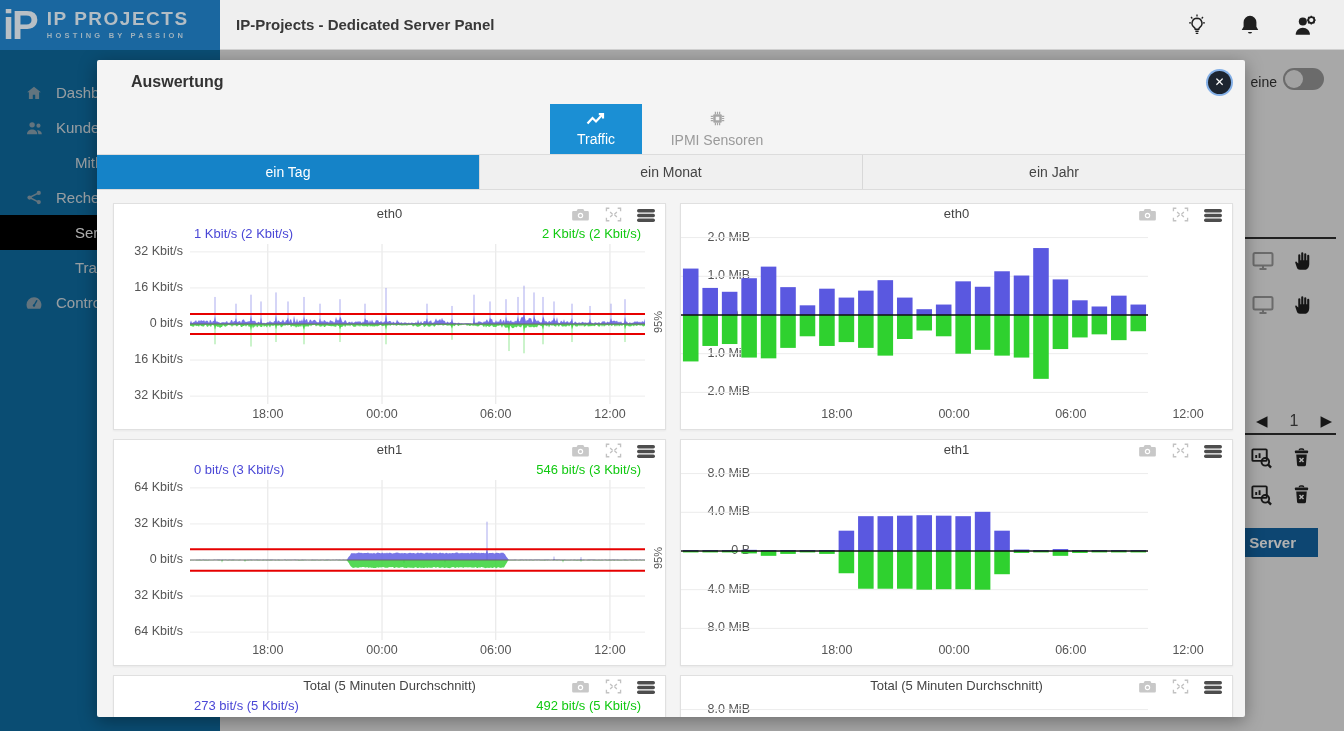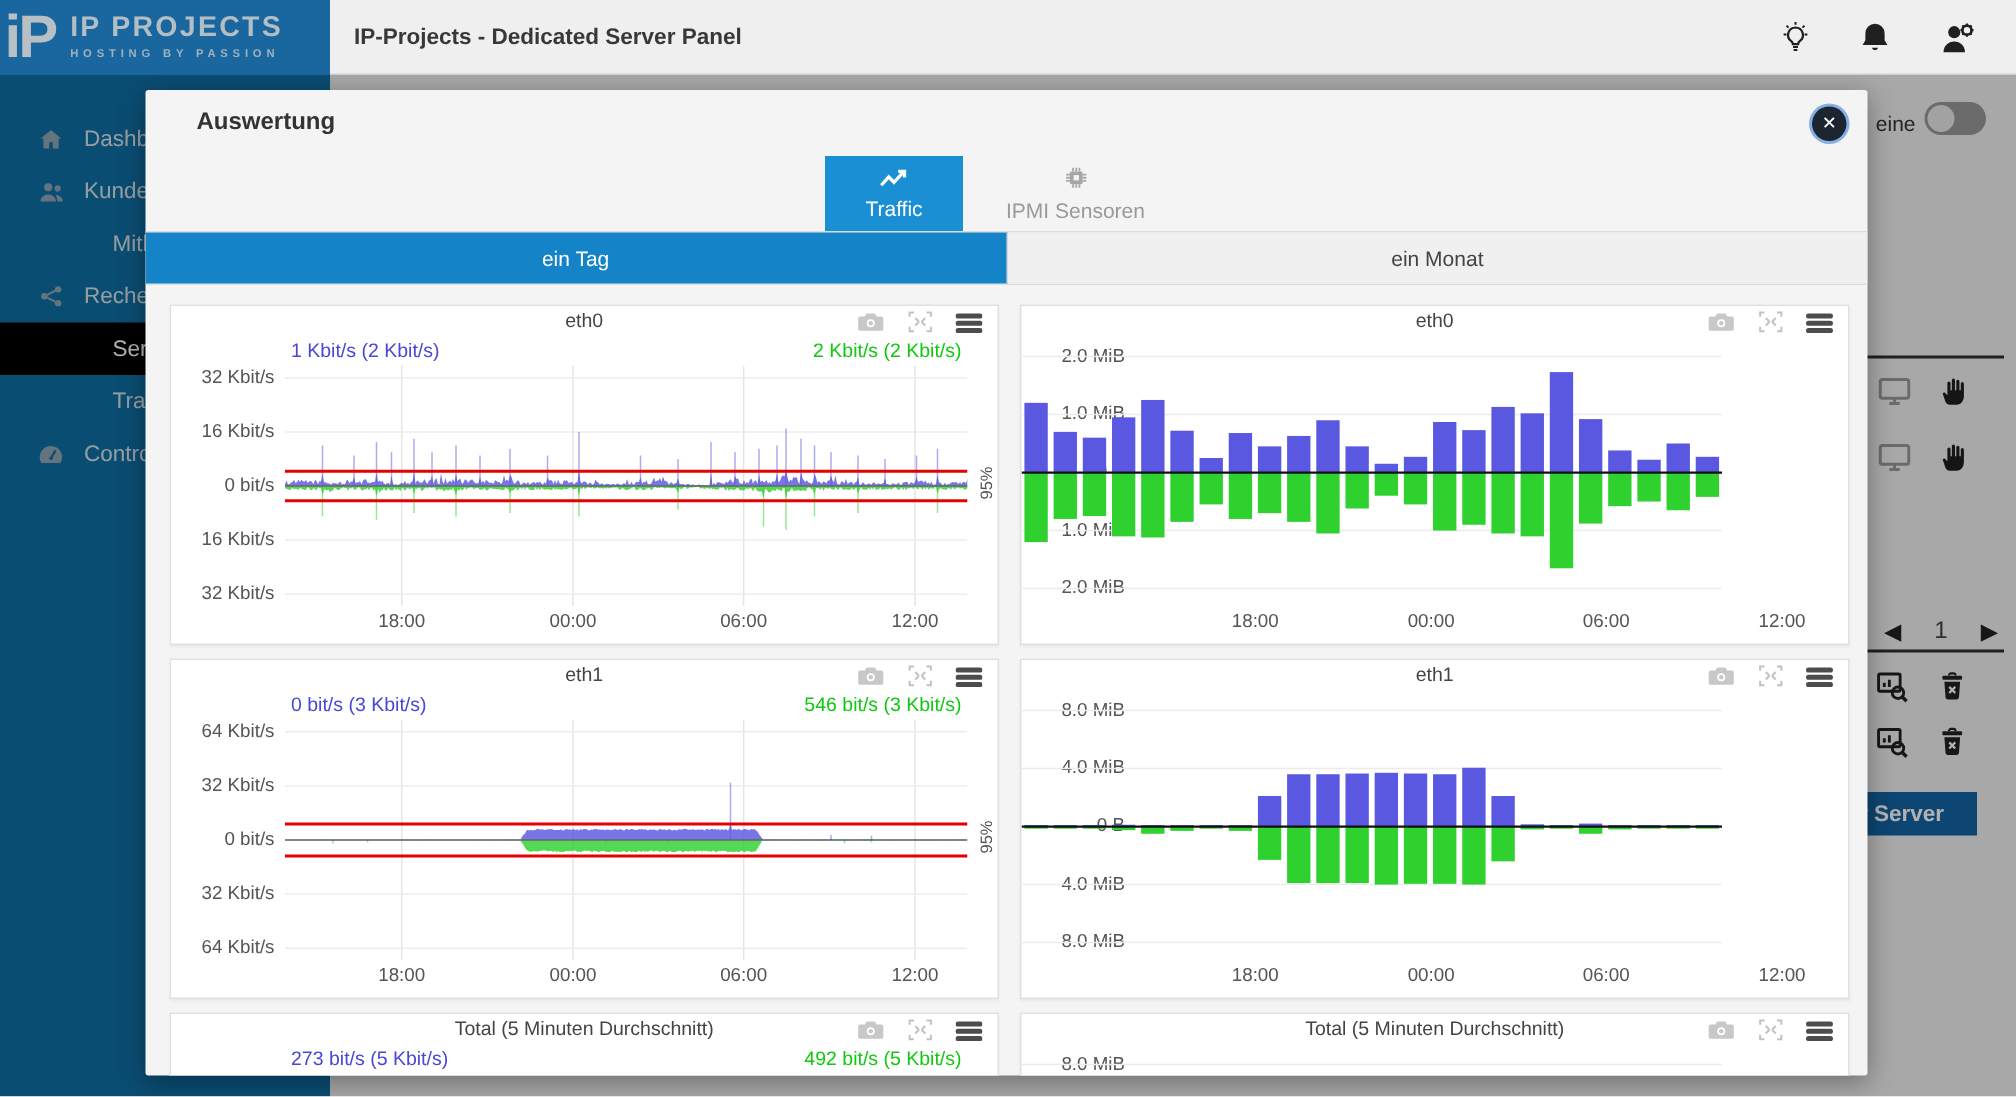--- a/index.html
+++ b/index.html
@@ -251,20 +251,21 @@
               <rect x="6" y="6" width="12" height="12" rx="1.5" fill="#a6a6a6"></rect>
               <rect x="9.5" y="9.5" width="5" height="5" fill="#f4f4f4"></rect>
               <path d="M9 6V2.5M12 6V2.5M15 6V2.5M9 21.5V18M12 21.5V18M15 21.5V18M6 9H2.5M6 12H2.5M6 15H2.5M21.5 9H18M21.5 12H18M21.5 15H18" stroke="#a6a6a6" stroke-width="1.7"></path>
             </svg></span>
         <span>IPMI Sensoren</span>
       </div>
     </div>
     <div class="range-tabs">
       <div class="range-tab active">ein Tag</div>
       <div class="range-tab">ein Monat</div>
+      <div class="range-tab">ein Jahr</div>
     </div>
 
     <div class="charts">
   <div class="panel">
     <div class="panel-title-row">
       <span class="panel-title">eth0</span>
       <span class="panel-icons">
         <span>
                 <svg width="19" height="15" viewBox="0 0 24 19">
                   <path d="M8.5 2.5 7 5H3a1.6 1.6 0 0 0-1.6 1.6v9A1.6 1.6 0 0 0 3 17.2h18a1.6 1.6 0 0 0 1.6-1.6v-9A1.6 1.6 0 0 0 21 5h-4l-1.5-2.5z" fill="#c8c8c8"></path>

